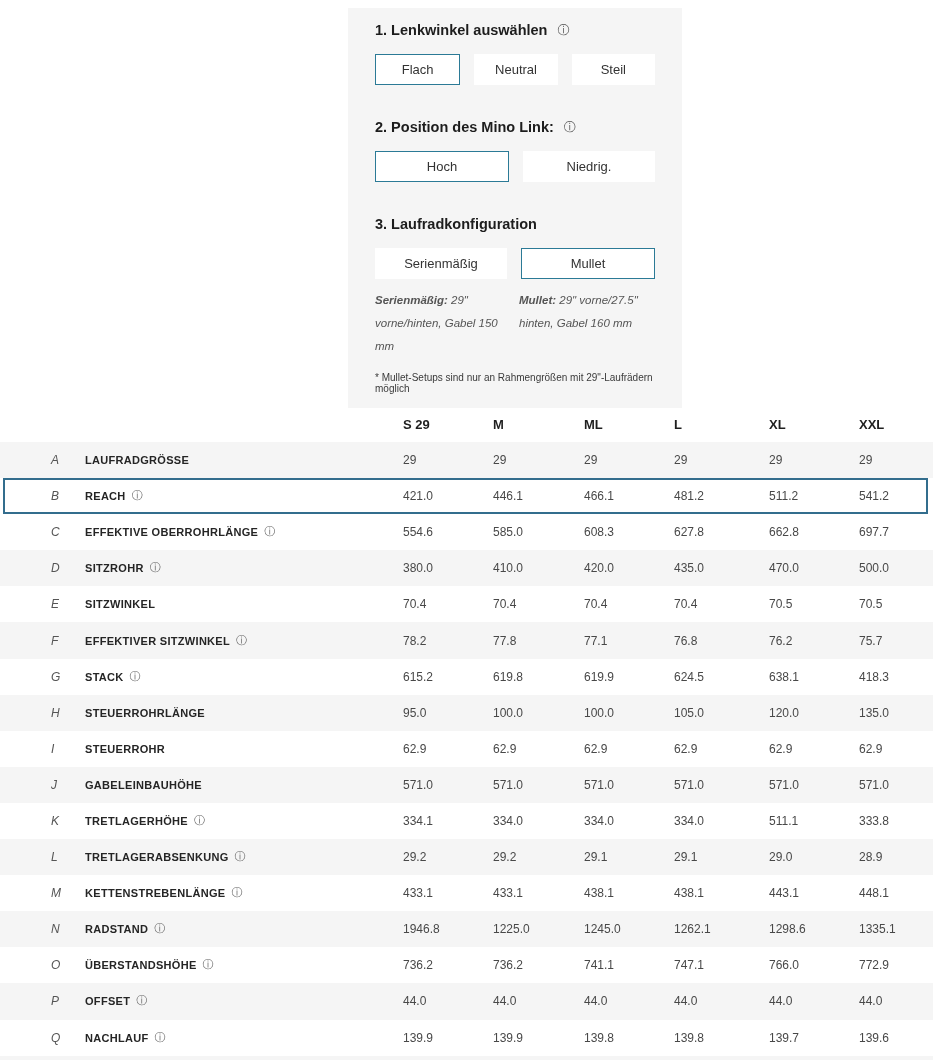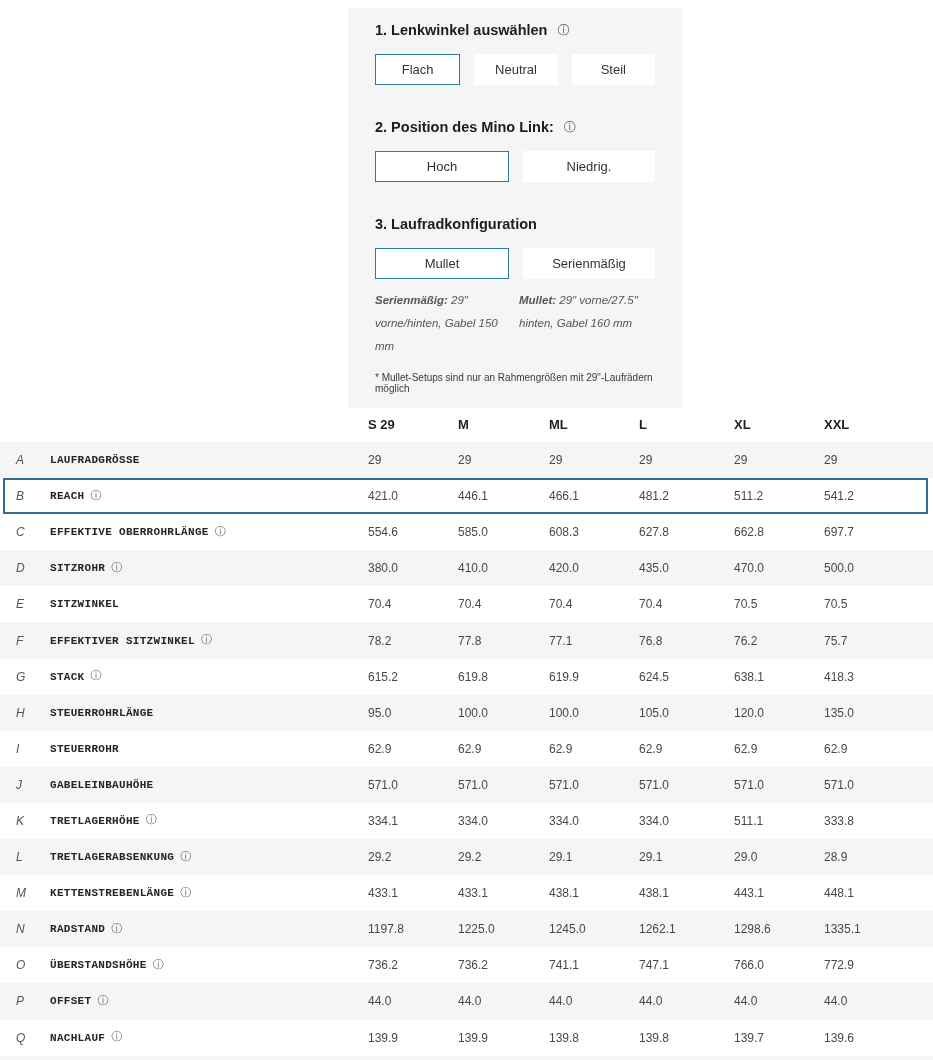--- a/index.html
+++ b/index.html
@@ -44,35 +44,35 @@
   }
   .desc-lead{font-weight:700;}
   .footnote{
     margin-top:14px;font-size:10px;color:#3a3a3a;
   }
   
   .geo-table{position:absolute;left:0;top:400px;width:933px;}
   .grid-row{
     display:grid;
     grid-template-columns:34px 318px 90px 91px 90px 95px 90px 87px;
-    padding-left:16px;
+    padding-left:51px;
     align-items:center;
   }
   .thead{height:42px;padding-top:6px;}
   .col-head{font-size:13px;font-weight:700;color:#1f1f1f;}
   .trow{height:36.1px;position:relative;background:#fff;}
   .trow.shaded{background:var(--stripe);}
   .hl-overlay{
     position:absolute;top:0;bottom:0;left:3px;right:5px;
     border:2px solid var(--hl-border);pointer-events:none;
   }
   .cell-letter{font-style:italic;font-size:12px;color:#555;}
   .cell-label{
     font-weight:700;font-size:11px;letter-spacing:.3px;color:#252525;
-    display:flex;align-items:center;gap:6px;font-family:Liberation Mono, monospace;
+    display:flex;gap:6px;
   }
   .cell-label .info-icon{font-weight:400;font-size:11px;color:#666;}
   .cell-val{font-size:12px;color:#484848;}
   .bottom-sliver{height:5px;background:var(--stripe);}
 </style>
 </head>
 <body>
 
 <section class="config-panel">
   <div id="config-sections">
@@ -90,22 +90,22 @@
         <span class="info-icon">ⓘ</span>
       </div>
       <div class="btn-row">
         <button class="opt-btn selected">Hoch</button>
         <button class="opt-btn">Niedrig.</button>
       </div>
       <div class="section-title">
         <span>3. Laufradkonfiguration</span>
       </div>
       <div class="btn-row">
+        <button class="opt-btn">Serienmäßig</button>
         <button class="opt-btn selected">Mullet</button>
-        <button class="opt-btn">Serienmäßig</button>
       </div>
       <div class="desc-row">
         <div class="desc-col"><span class="desc-lead">Serienmäßig:</span><span> 29" vorne/hinten, Gabel 150 mm</span></div>
         <div class="desc-col"><span class="desc-lead">Mullet:</span><span> 29" vorne/27.5" hinten, Gabel 160 mm</span></div>
       </div>
     </div>
   <p class="footnote">* Mullet-Setups sind nur an Rahmengrößen mit 29"-Laufrädern möglich</p>
 </section>
 
 <section class="geo-table">
@@ -284,21 +284,21 @@
         <div class="cell-val">438.1</div>
         <div class="cell-val">443.1</div>
         <div class="cell-val">448.1</div>
       </div>
       <div class="grid-row trow shaded">
         <div class="cell-letter">N</div>
         <div class="cell-label">
           <span>RADSTAND</span>
           <span class="info-icon">ⓘ</span>
         </div>
-        <div class="cell-val">1197.8</div>
+        <div class="cell-val">1946.8</div>
         <div class="cell-val">1225.0</div>
         <div class="cell-val">1245.0</div>
         <div class="cell-val">1262.1</div>
         <div class="cell-val">1298.6</div>
         <div class="cell-val">1335.1</div>
       </div>
       <div class="grid-row trow">
         <div class="cell-letter">O</div>
         <div class="cell-label">
           <span>ÜBERSTANDSHÖHE</span>

